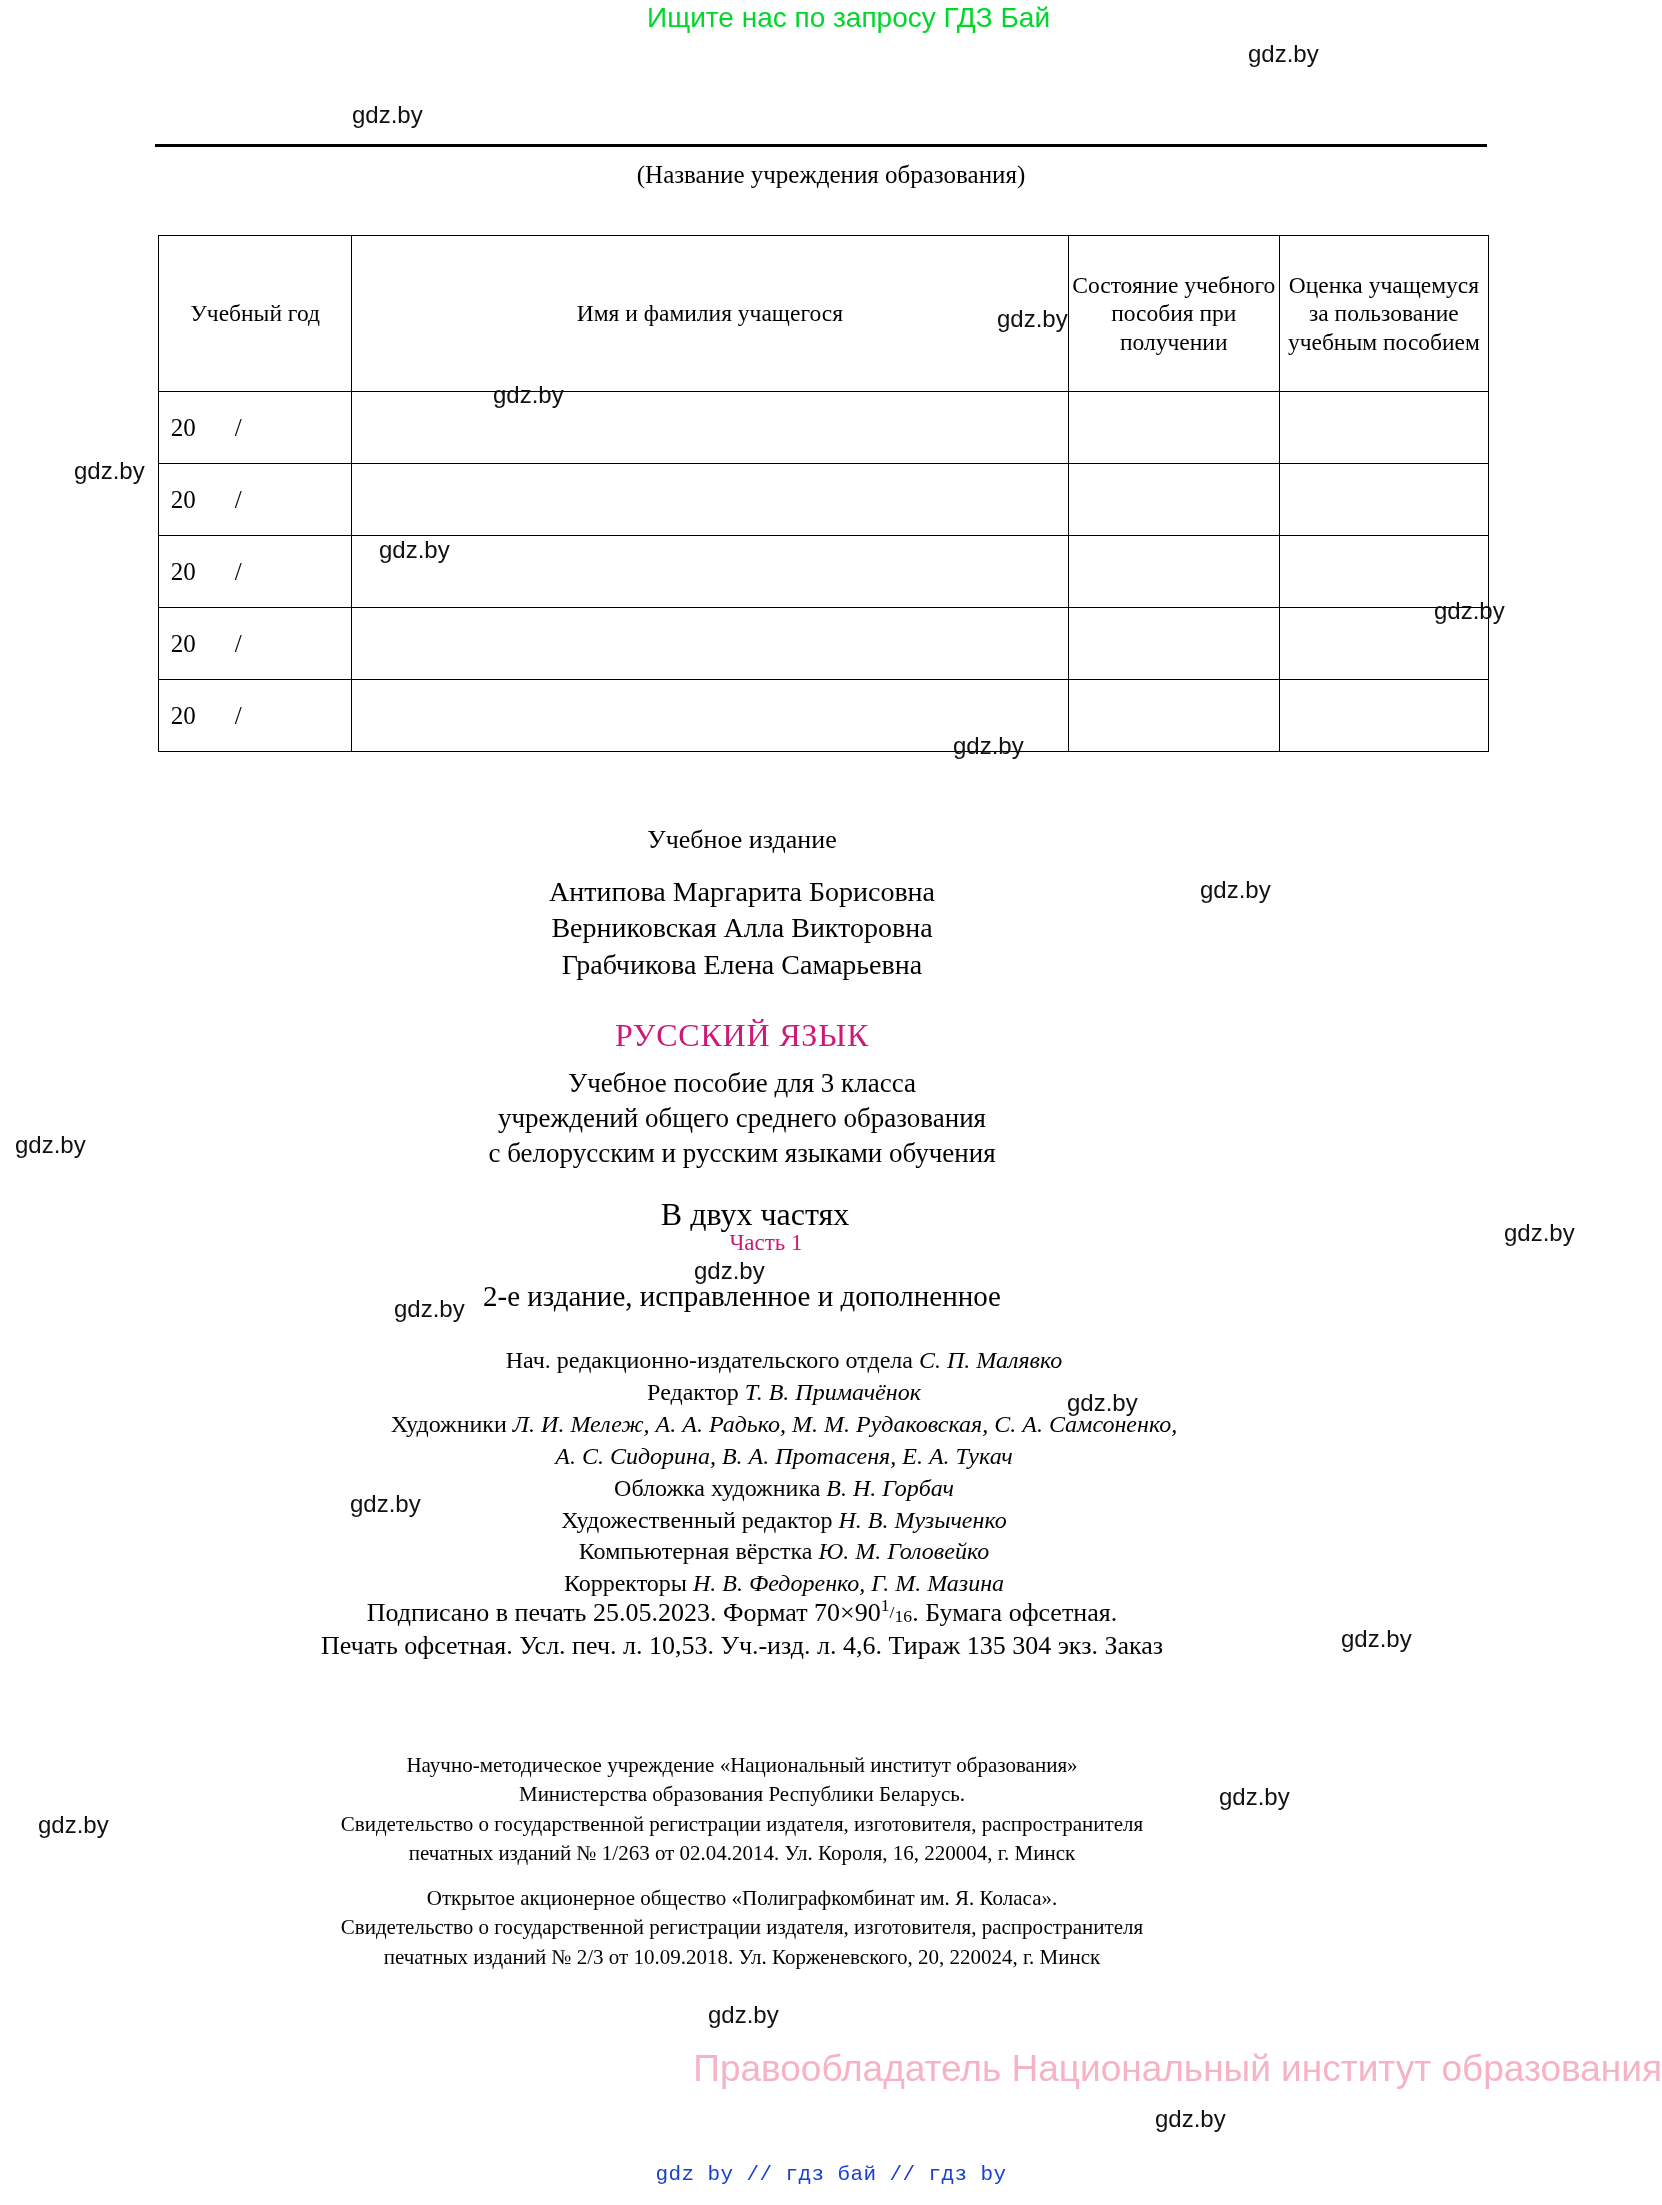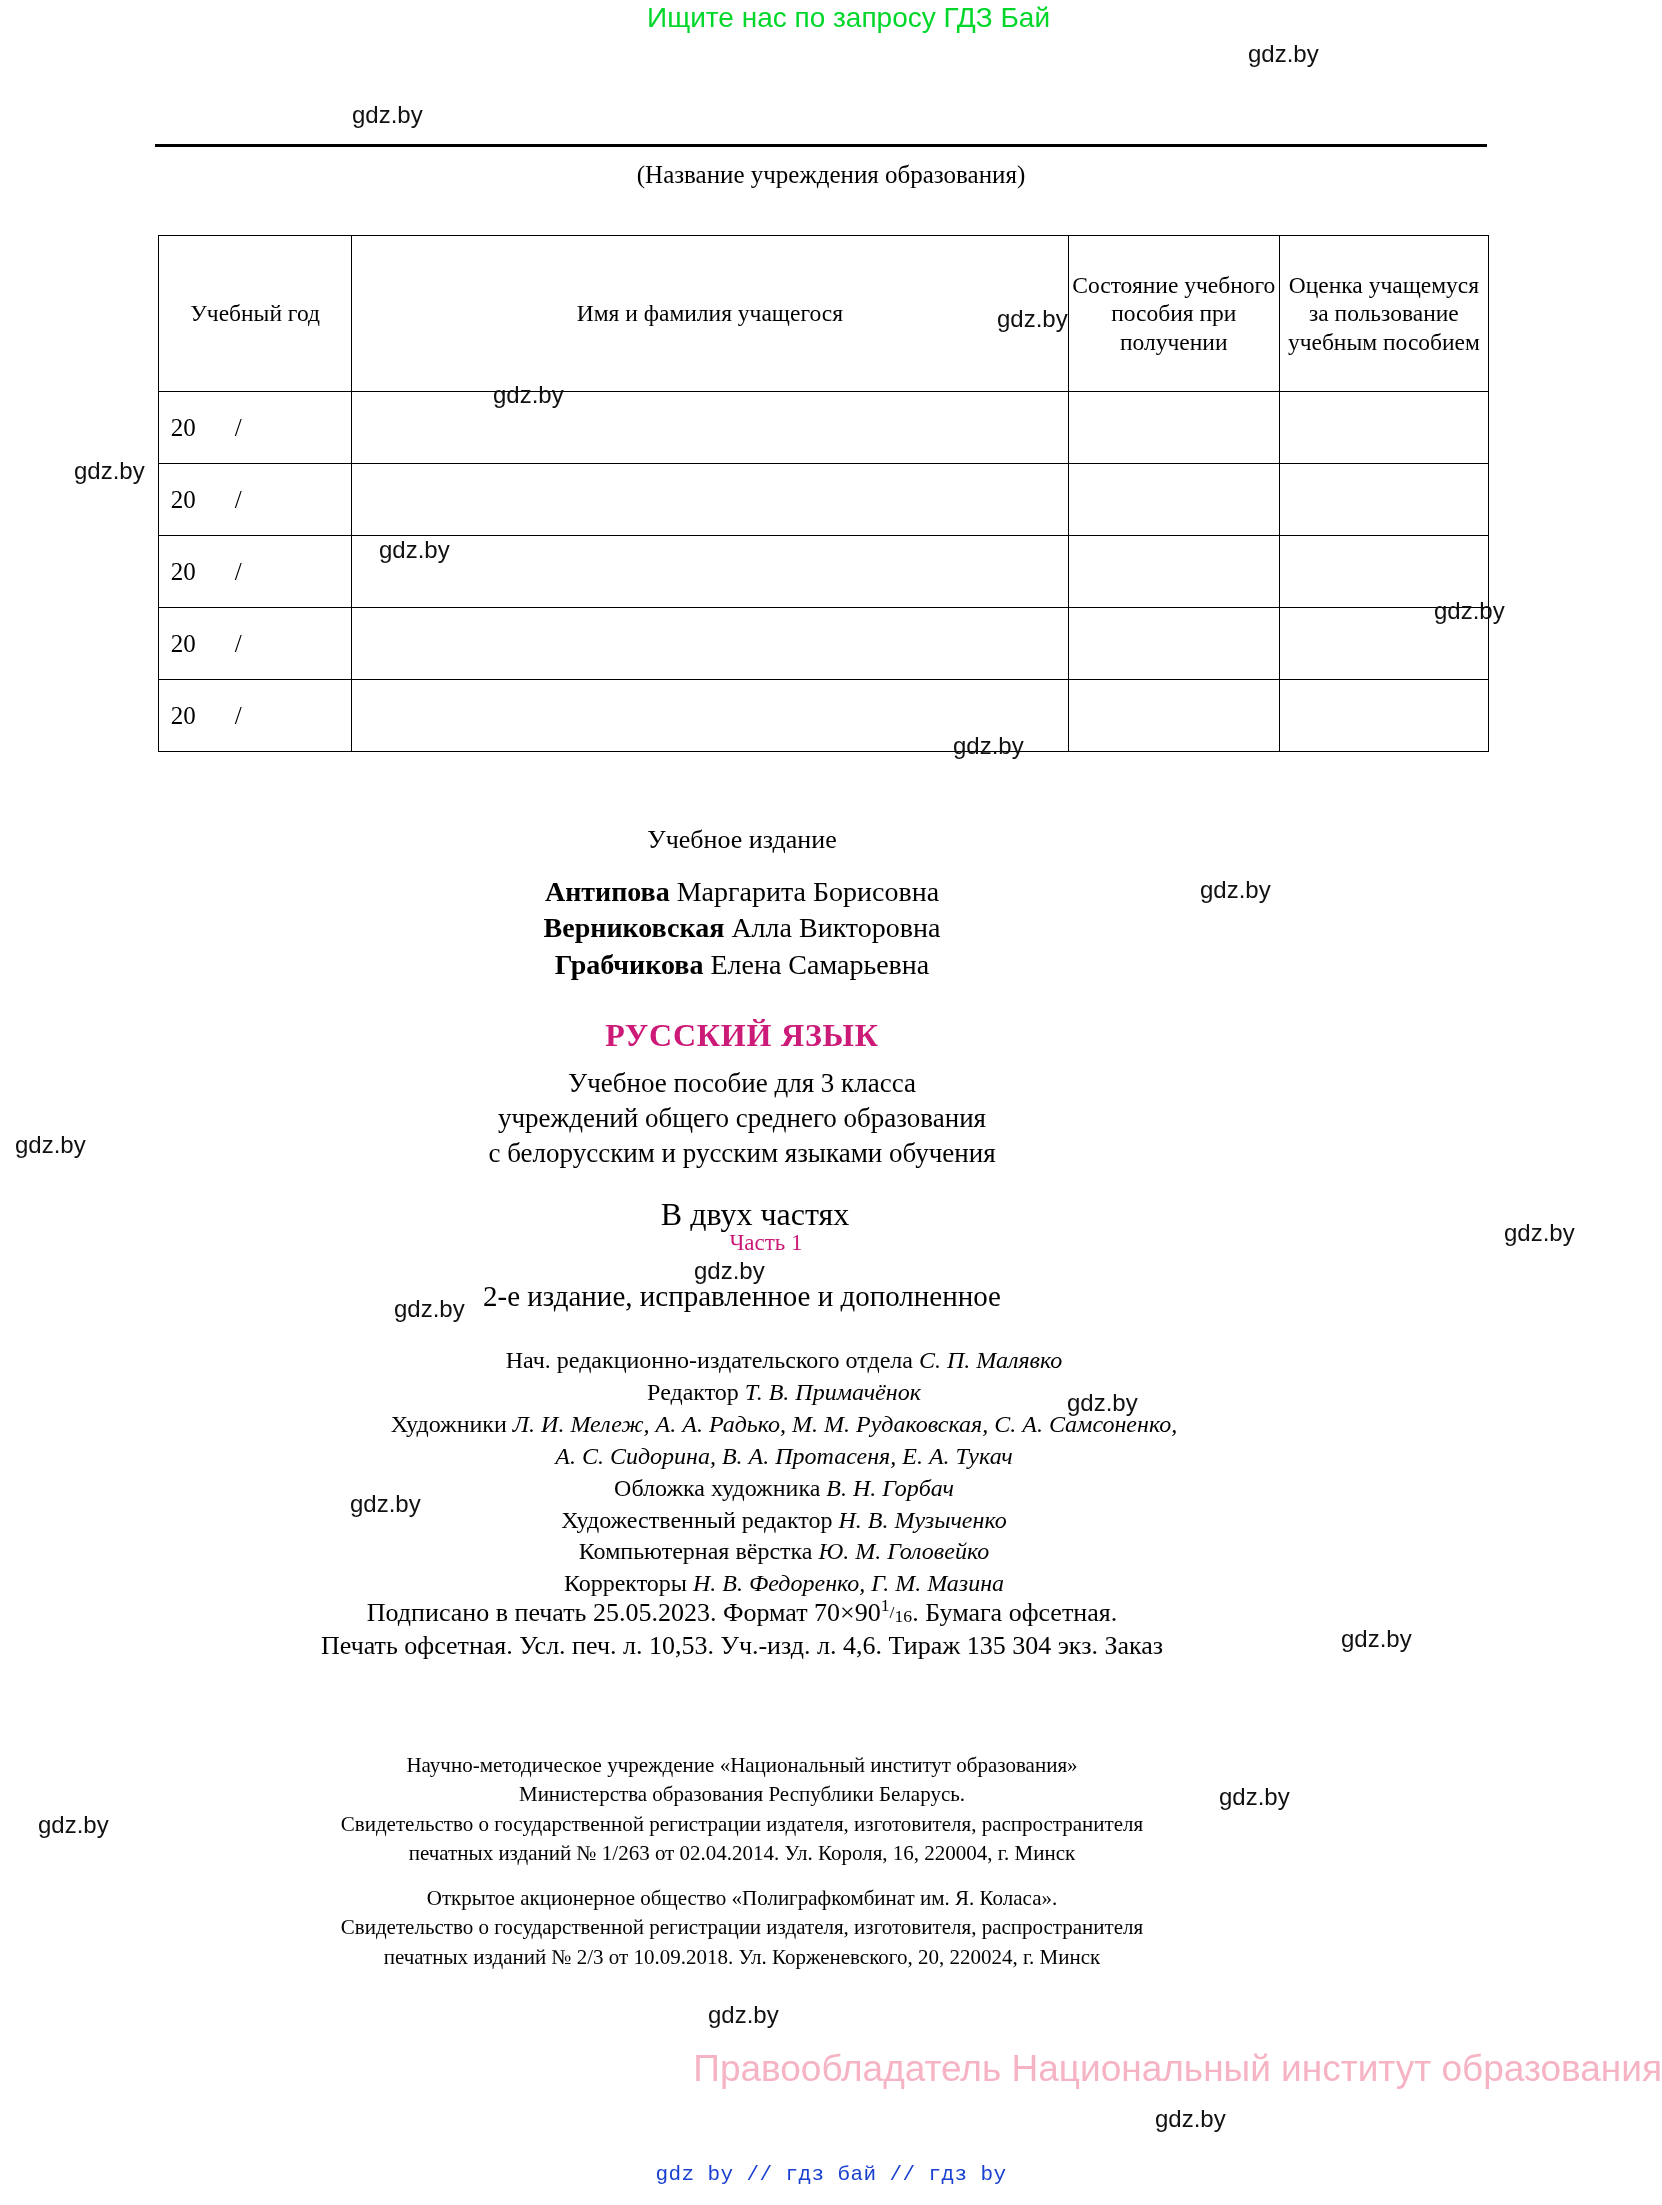--- a/index.html
+++ b/index.html
@@ -118,26 +118,26 @@
     width: 1484px;
     text-align: center;
   }
   #edition-label { top: 825px; font-size: 26px; }
 
   #authors {
     top: 874px;
     font-size: 28px;
     line-height: 1.30;
   }
-  #authors .sur { font-weight: bold; margin-top: 41px; }
+  #authors .sur { font-weight: normal; margin-top: 41px; }
 
   #booktitle {
     top: 1017px;
     font-size: 32px;
-    font-weight: bold;
+    font-weight: normal;
     color: #cc1a78;
     letter-spacing: 0.8px;
   }
 
   #subtitle {
     top: 1066px;
     font-size: 27px;
     line-height: 1.30;
   }
 

